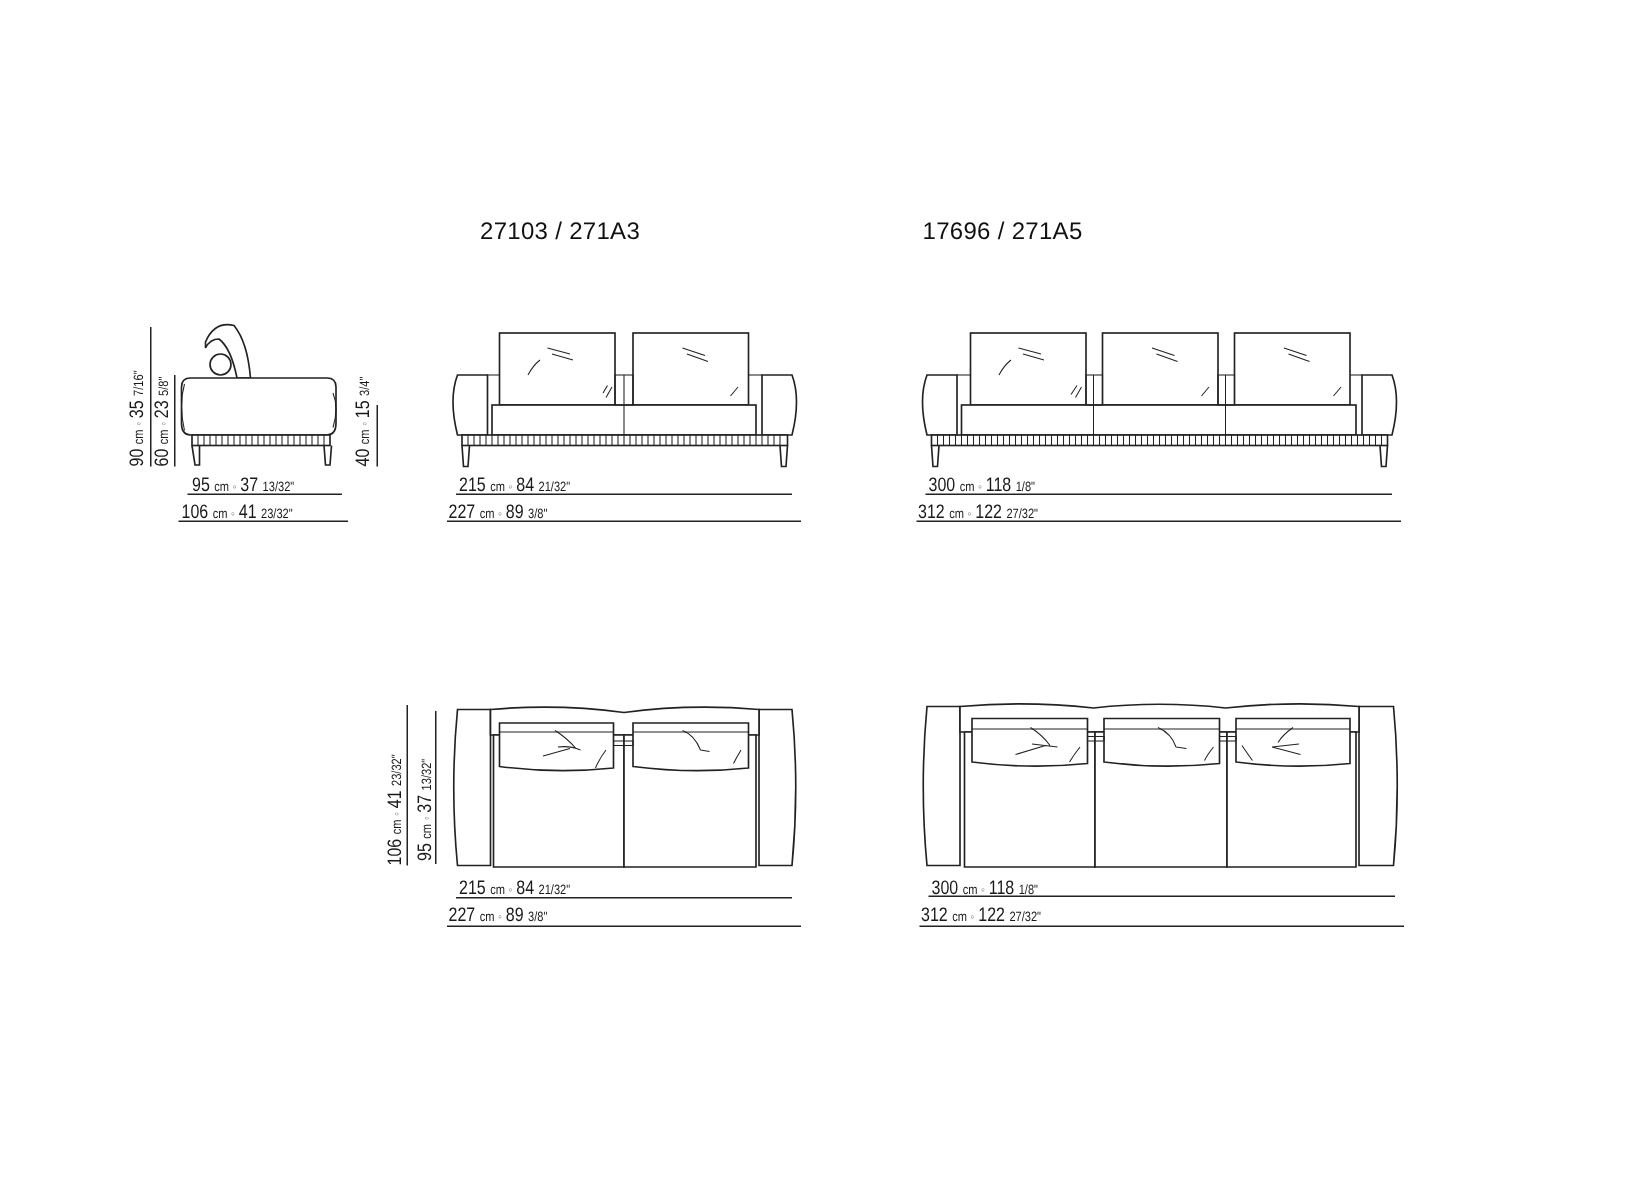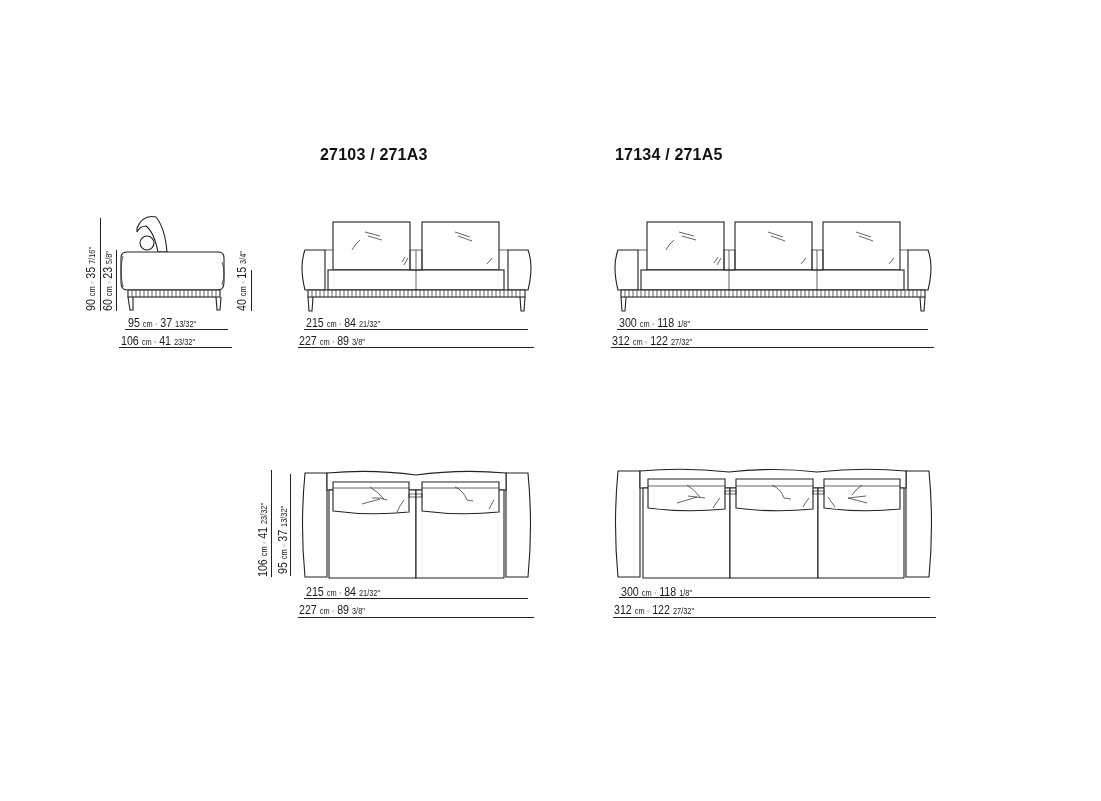--- a/index.html
+++ b/index.html
@@ -1,36 +1,36 @@
 <!DOCTYPE html>
 <html><head>
 <meta charset="utf-8">
 <style>
   html, body { margin:0; padding:0; background:#ffffff; }
   body { width:1101px; height:801px; position:relative; overflow:hidden; font-family:"Liberation Sans", sans-serif; color:#1a1a1a; }
-  .title { position:absolute; font-family:"Liberation Sans", sans-serif; font-weight:bold; font-size:16px; color:#111; letter-spacing:0.2px; }
+  .title { position:absolute; font-family:"Liberation Sans", sans-serif; font-weight:normal; font-size:16px; color:#111; letter-spacing:0.2px; }
   .dim { position:absolute; font-family:"Liberation Sans", sans-serif; font-size:13px; color:#1a1a1a; white-space:nowrap; line-height:14px; transform:scaleX(0.82); transform-origin:left center; }
   .dim .u { font-size:9px; }
   .dim .f { font-size:9px; }
   .dim .sep { font-size:9px; color:#777; margin:0 3px; }
   .hline { position:absolute; height:0; border-top:1px solid #222; }
   .vline { position:absolute; width:0; border-left:1px solid #222; }
   .vdim { position:absolute; font-family:"Liberation Sans", sans-serif; font-size:13px; color:#1a1a1a; white-space:nowrap; line-height:14px; transform-origin:left top; }
   .vdim .u, .vdim .f { font-size:9px; }
   .vdim .sep { font-size:9px; color:#777; margin:0 3px; }
   svg.drawing { position:absolute; left:0; top:0; }
   svg .s { fill:none; stroke:#222; stroke-width:1.1; }
   svg .t { fill:none; stroke:#222; stroke-width:0.7; }
   svg .w { fill:#fff; stroke:#222; stroke-width:1.1; }
 </style>
 </head>
 <body>
 
 <div class="title" style="left:320px; top:146px;">27103 / 271A3</div>
-<div class="title" style="left:615px; top:146px;">17134 / 271A5</div>
+<div class="title" style="left:615px; top:146px;">17696 / 271A5</div>
 
 <svg class="drawing" width="1101" height="801" viewBox="0 0 1101 801">
 
   <g>
 
     <path class="w" d="M137,228 Q143,214 156,217 Q165,228 167,252 L158,252 Q154,232 146,226 Q140,226 137,232 Z"></path>
     <circle class="w" cx="147" cy="243" r="7"></circle>
 
     <path class="w" d="M127,252 L218,252 Q224,252 224,258 L224,282 Q224,290 218,290 L127,290 Q121,290 121,282 L121,258 Q121,252 127,252 Z"></path>
     <path class="t" d="M123,256 Q119,270 123,287"></path>

